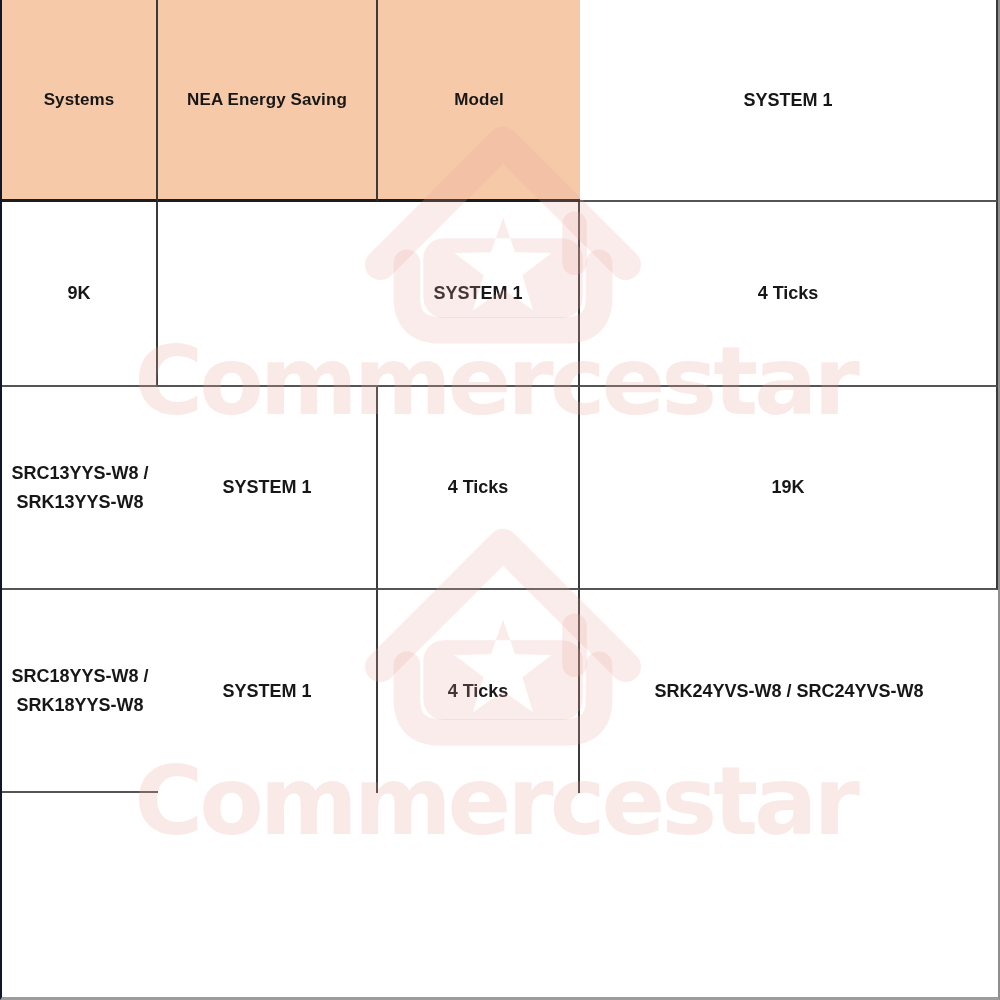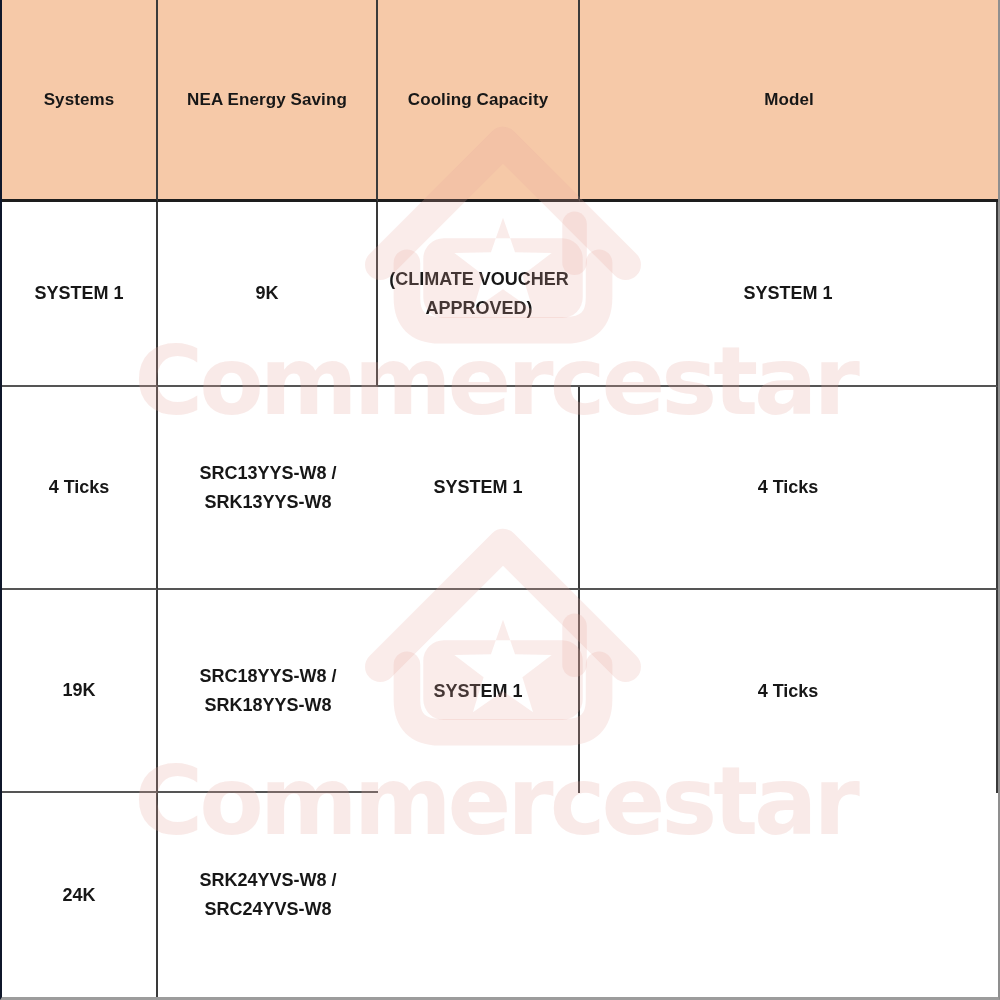--- a/index.html
+++ b/index.html
@@ -97,28 +97,26 @@
 </style>
 </head>
 <body>
 
 <div class="stage">
 
   <div class="spec-table">
 
     <div class="cell head">Systems</div>
     <div class="cell head">NEA Energy Saving</div>
-    <div class="cell head">Cooling Capacity</div>
     <div class="cell head last-col">Model</div>
 
     <div class="cell body">SYSTEM 1</div>
     <div class="cell body">9K</div>
     <div class="cell body last-col">
       <div class="model-wrap">
-        <div>(CLIMATE VOUCHER APPROVED)</div>
       </div>
     </div>
 
     <div class="cell body">SYSTEM 1</div>
     <div class="cell body">4 Ticks</div>
     <div class="cell body last-col">
       <div class="model-wrap">
         <div>SRC13YYS-W8 / SRK13YYS-W8</div>
       </div>
     </div>
@@ -127,21 +125,20 @@
     <div class="cell body">4 Ticks</div>
     <div class="cell body">19K</div>
     <div class="cell body last-col">
       <div class="model-wrap">
         <div>SRC18YYS-W8 / SRK18YYS-W8</div>
       </div>
     </div>
 
     <div class="cell body last-row">SYSTEM 1</div>
     <div class="cell body last-row">4 Ticks</div>
-    <div class="cell body last-row">24K</div>
     <div class="cell body last-col last-row">
       <div class="model-wrap">
         <div>SRK24YVS-W8 / SRC24YVS-W8</div>
       </div>
     </div>
   </div>
 
   <div class="watermark-layer">
 
     <svg class="wm-logo first" viewBox="0 0 272 236">

